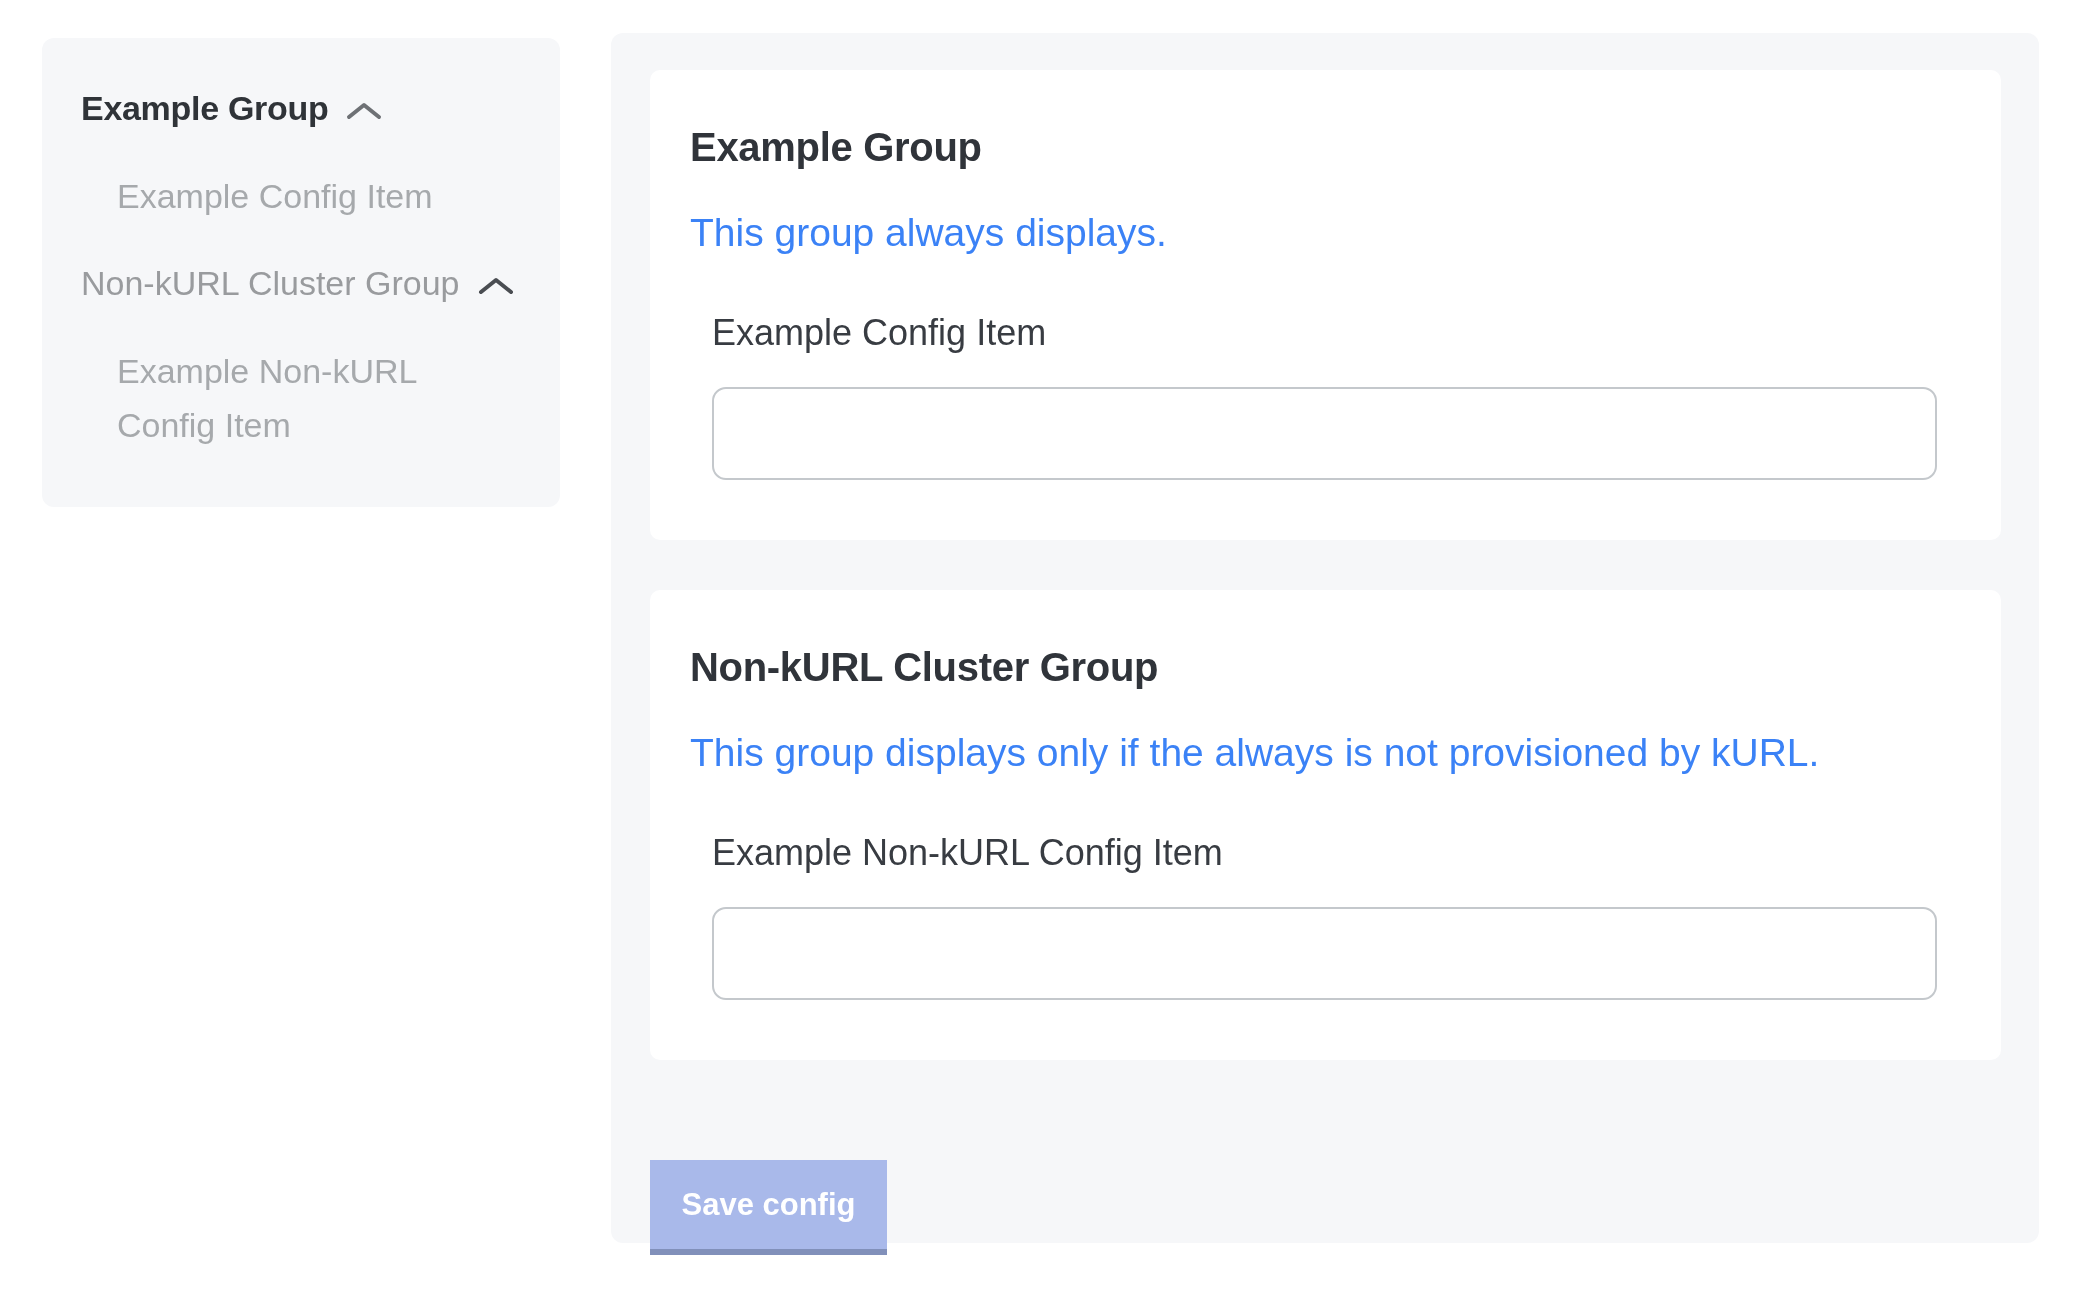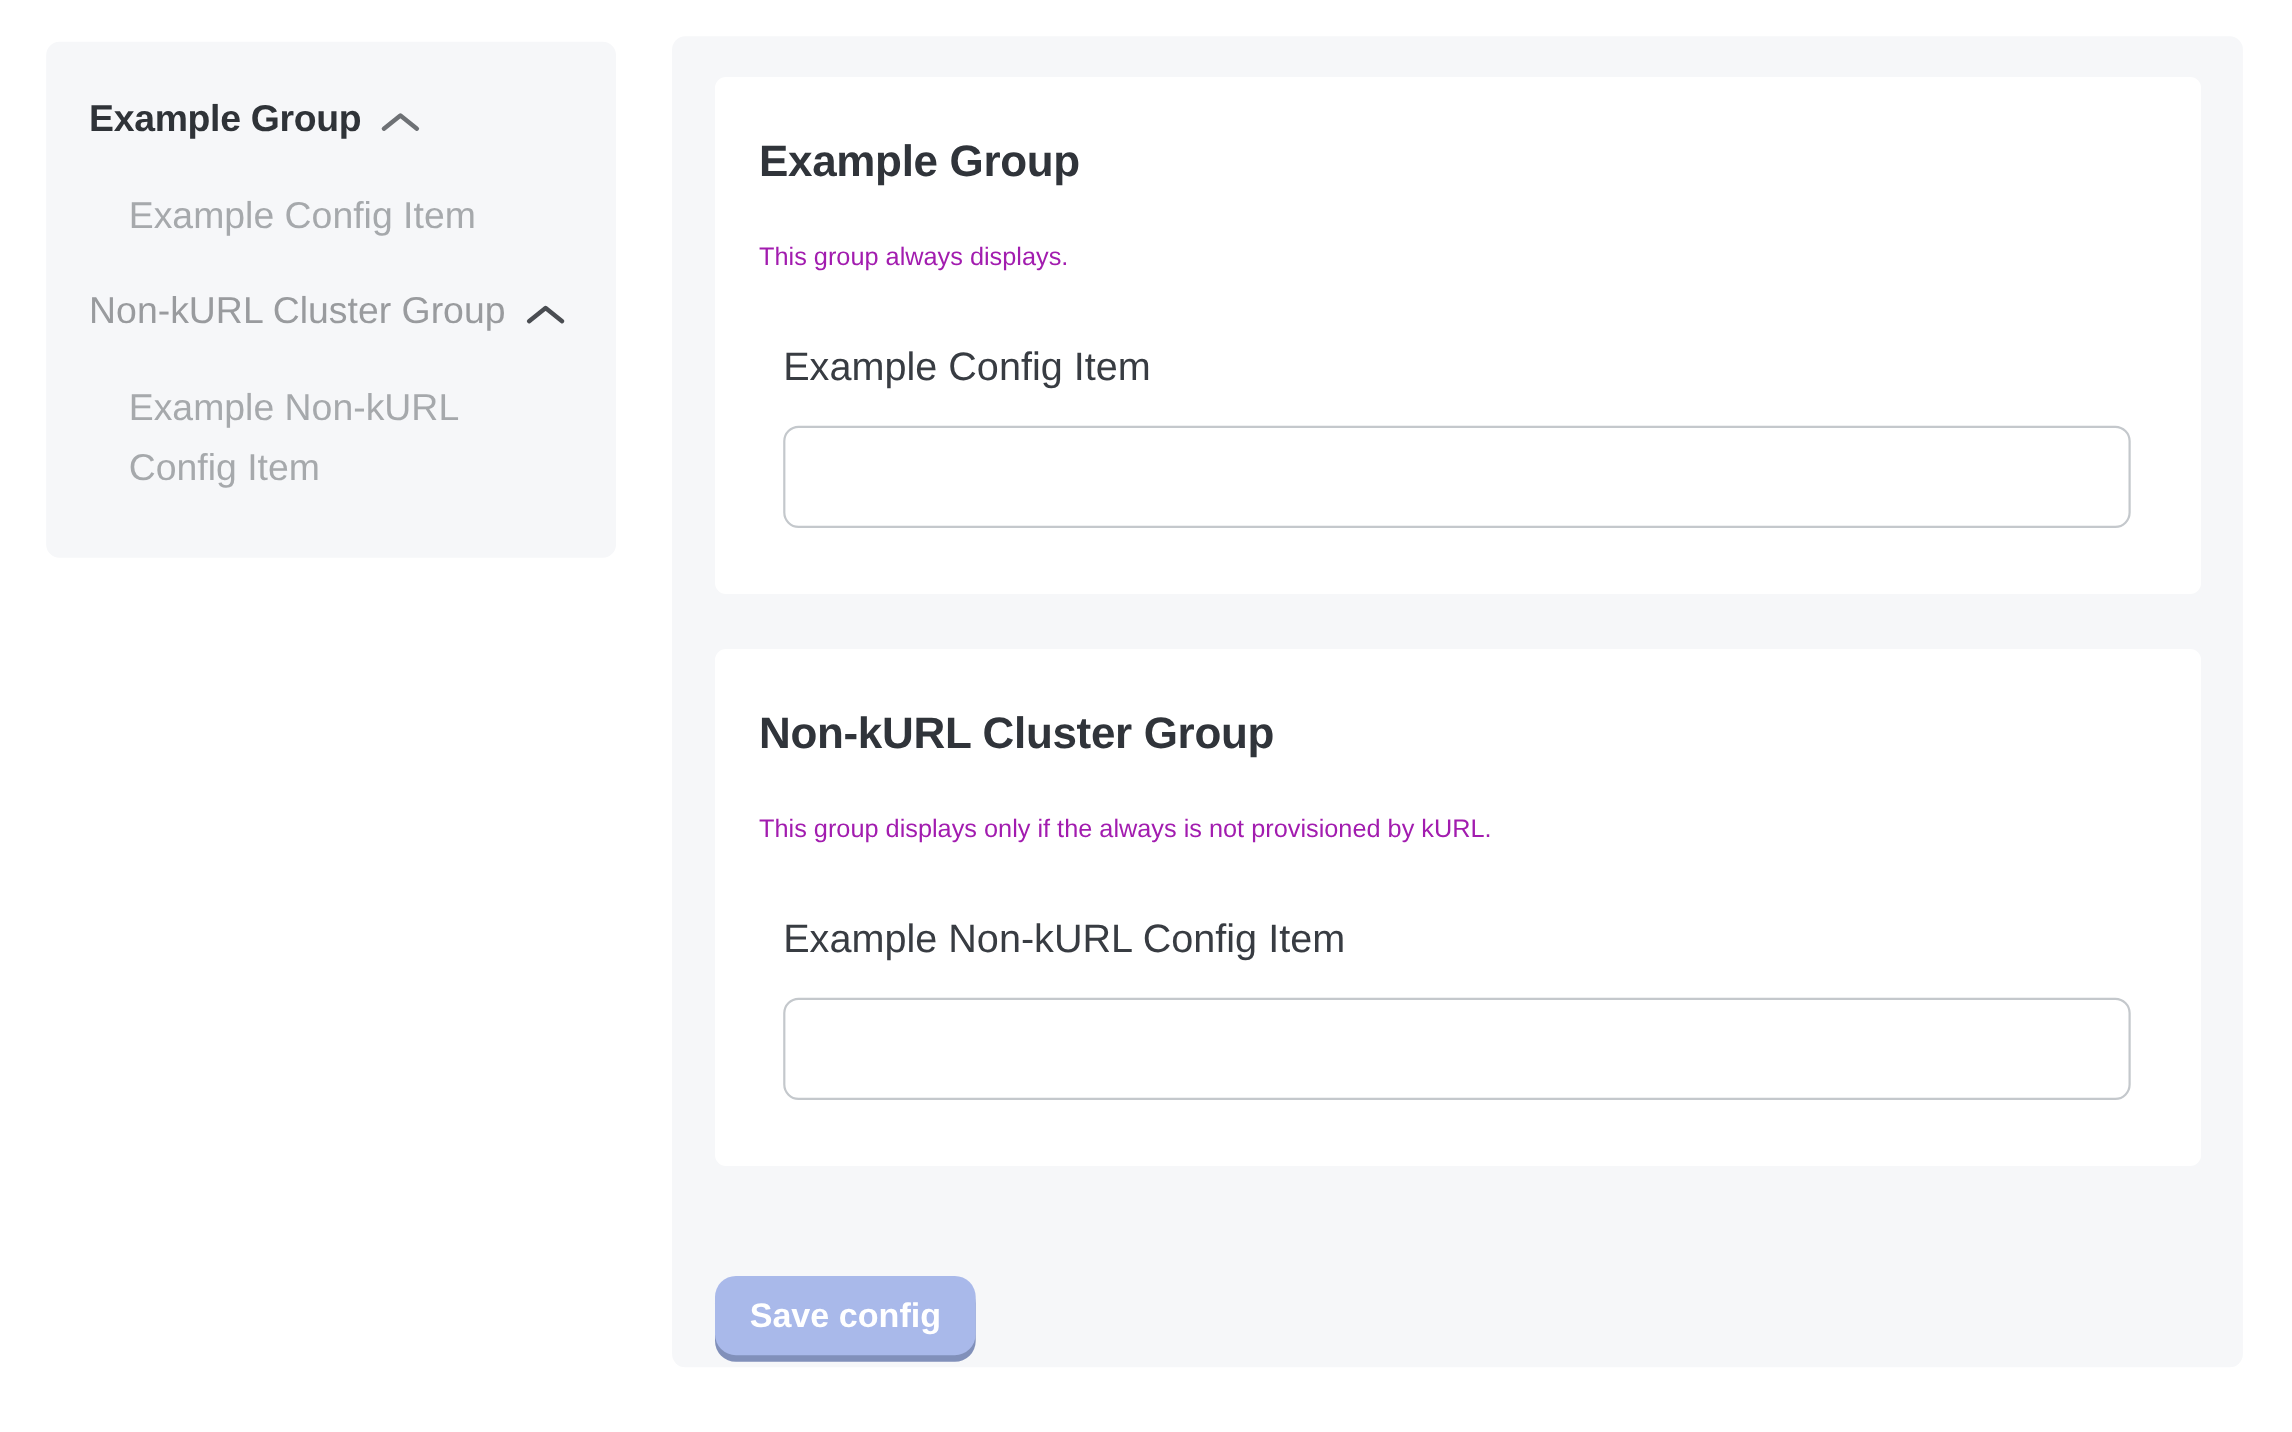--- a/index.html
+++ b/index.html
@@ -56,22 +56,22 @@
     margin-bottom: 50px;
   }
   .card-title {
     font-size: 40px; font-weight: bold;
     line-height: 50px;
     color: #30343a;
     letter-spacing: -0.3px;
   }
   .card-desc {
     margin-top: 40px;
-    font-size: 23px; line-height: 42px;
-    color: #a21caf;
+    font-size: 39px; line-height: 42px;
+    color: #3b82f6;
   }
   .config-item { margin-left: 22px; margin-top: 56px; }
   .config-label {
     font-size: 36px; font-weight: 500;
     line-height: 45px;
     color: #383c42;
   }
   .config-input {
     display: block;
     margin-top: 32px;
@@ -83,24 +83,24 @@
     font-size: 34px;
     color: #30343a;
     padding: 0 24px;
     outline: none;
   }
 
   
   .save-btn {
     display: inline-block;
     margin-top: 50px;
-    width: 237px; height: 72px;
+    width: 237px; height: 89px;
     background: #a9b9ea;
     border: none;
-    border-radius: 19px;
+    border-radius: 0;
     box-shadow: 0 6px 0 0 #8190ba;
     color: #ffffff;
     font-family: "Liberation Sans", sans-serif;
     font-size: 31px; font-weight: bold;
     cursor: default;
   }
 </style>
 </head>
 <body>
 

